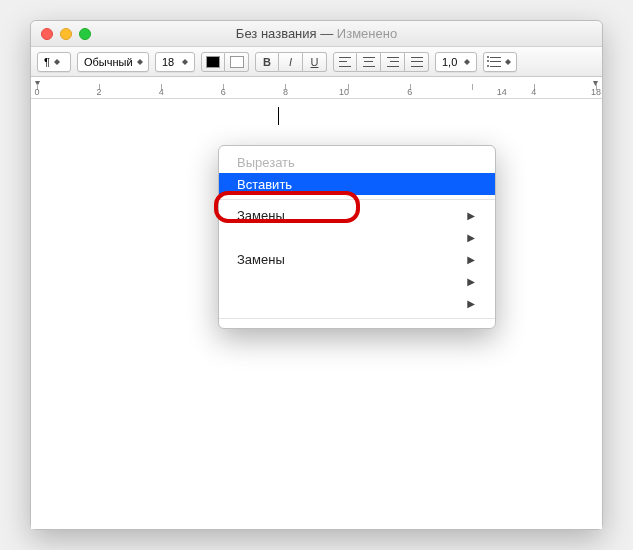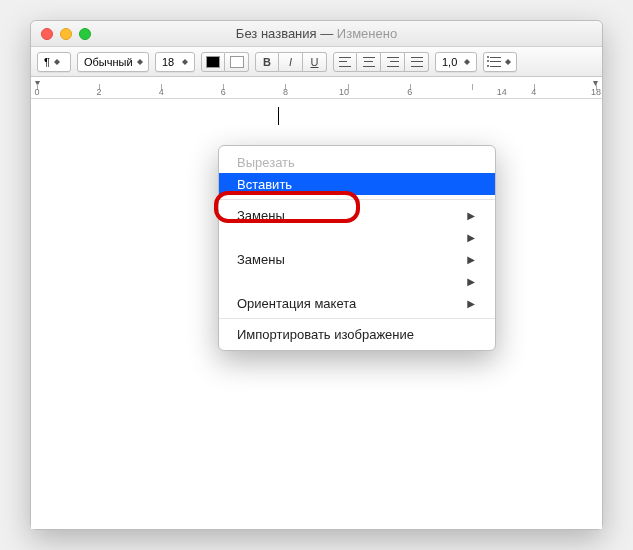--- a/index.html
+++ b/index.html
@@ -255,22 +255,18 @@
       <span class="arrow">▶</span>
     </div>
   <div class="mi">
       <span>Замены</span>
       <span class="arrow">▶</span>
     </div>
   <div class="mi">
       <span class="arrow">▶</span>
     </div>
   <div class="mi">
-      <span>Ориентация макета</span>
       <span class="arrow">▶</span>
     </div>
   <div class="sep"></div>
-  <div class="mi">
-      <span>Импортировать изображение</span>
-    </div>
 </div>
 
 <div class="redcircle"></div>
 
 </body></html>

